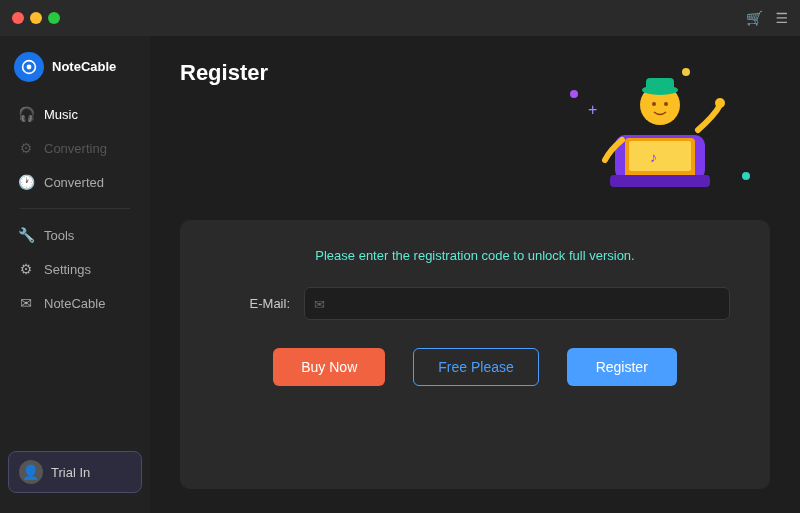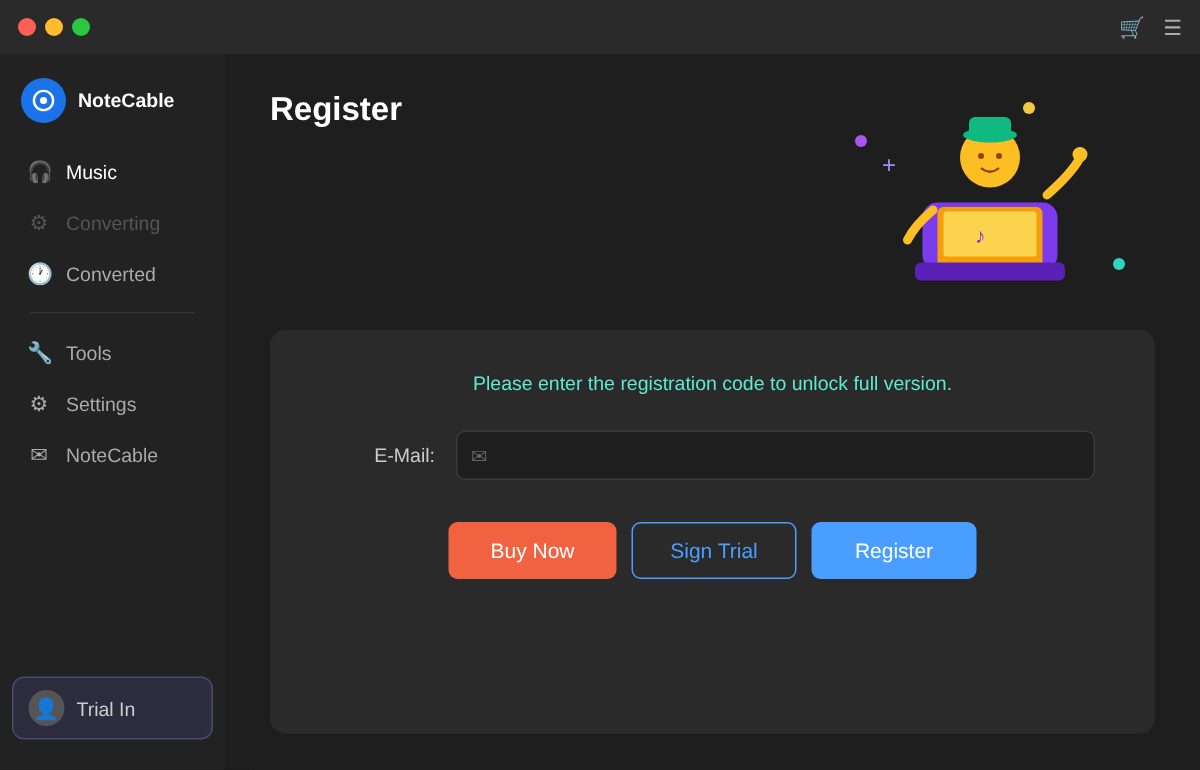--- a/index.html
+++ b/index.html
@@ -247,21 +247,21 @@
       left: 10px;
       top: 50%;
       transform: translateY(-50%);
       color: #666;
       font-size: 13px;
     }
 
     .card-actions {
       display: flex;
       justify-content: center;
-      gap: 10px;
+      gap: 28px;
       margin-top: 28px;
     }
 
     .btn-buy-now {
       background: #f06240;
       color: #fff;
       border: none;
       border-radius: 6px;
       padding: 10px 28px;
       font-size: 14px;
@@ -435,19 +435,19 @@
         <label class="form-label">E-Mail:</label>
         <div class="form-input-wrap">
           <span class="input-icon">✉</span>
           <input type="email" class="form-input" placeholder="" style="">
         </div>
       </div>
 
 
       <div class="card-actions">
         <button class="btn-buy-now">Buy Now</button>
-        <button class="btn-free-trial">Sign Trial</button>
+        <button class="btn-free-trial">Free Please</button>
         <button class="btn-register">Register</button>
       </div>
     </div>
 
   </div>
 </div>
 
 </body></html>

